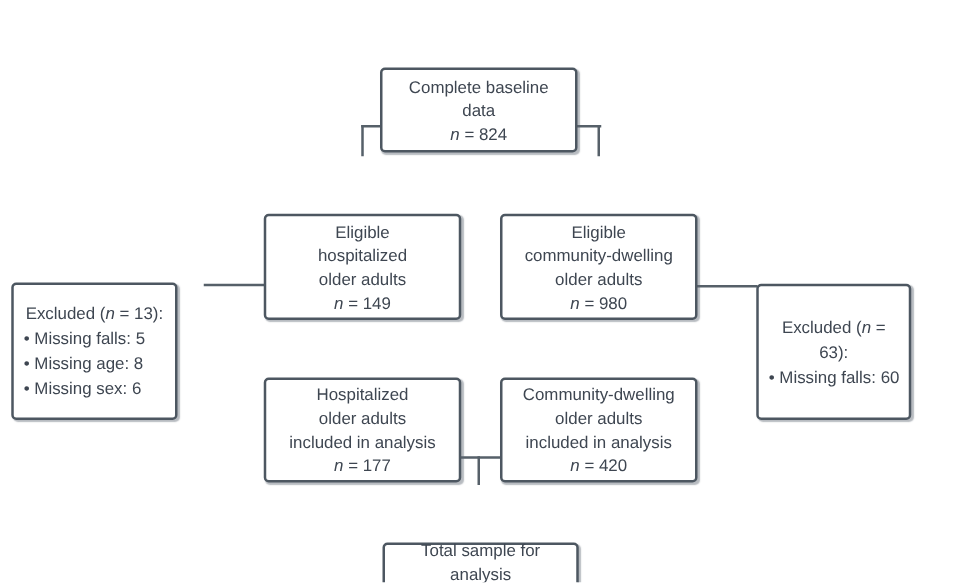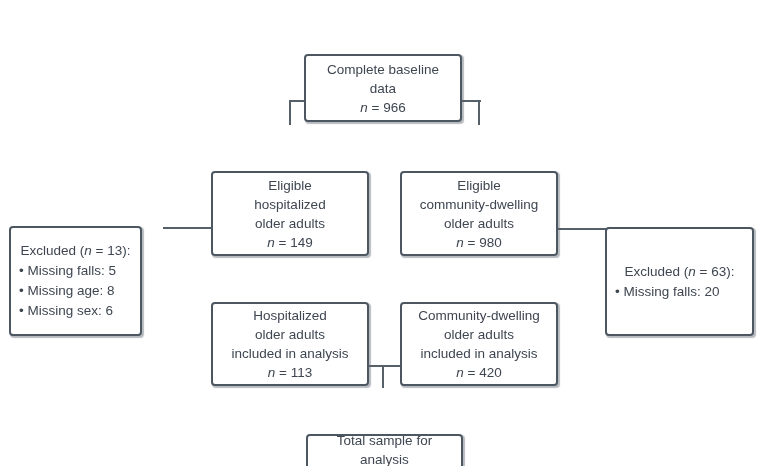--- a/index.html
+++ b/index.html
@@ -37,21 +37,21 @@
   <div class="conn" style="left:163px;top:227px;width:127px;height:2px;"></div>
   <div class="conn" style="left:479px;top:228px;width:127px;height:2px;"></div>
   <div class="conn" style="left:289px;top:340px;width:2px;height:27px;"></div>
   <div class="conn" style="left:478px;top:340px;width:2px;height:27px;"></div>
   <div class="conn" style="left:289px;top:365px;width:191px;height:2px;"></div>
   <div class="conn" style="left:382px;top:365px;width:2px;height:23px;"></div>
 
   <div class="box" style="left:304px;top:8px;width:158px;height:68px;">
     <span class="title">Complete baseline
 data</span>
-    <span class="nline"><i>n</i><span> = 966</span></span>
+    <span class="nline"><i>n</i><span> = 824</span></span>
   </div>
 
   <div class="box" style="left:211px;top:125px;width:158px;height:85px;">
     <span class="title">Eligible
 hospitalized
 older adults</span>
     <span class="nline"><i>n</i><span> = 149</span></span>
   </div>
 
   <div class="box" style="left:400px;top:125px;width:158px;height:85px;">
@@ -63,32 +63,32 @@
 
   <div class="box excl" style="left:9px;top:180px;width:133px;height:110px;">
     <div class="excl-head"><span>Excluded (</span><i>n</i><span> = 13):</span></div>
     <ul>
       <li>Missing falls: 5</li>
       <li>Missing age: 8</li>
       <li>Missing sex: 6</li>
     </ul>
   </div>
 
-  <div class="box excl" style="left:605px;top:181px;width:149px;height:109px;">
+  <div class="box excl" style="left:605px;top:181px;width:124px;height:109px;">
     <div class="excl-head"><span>Excluded (</span><i>n</i><span> = 63):</span></div>
     <ul>
-      <li>Missing falls: 20</li>
+      <li>Missing falls: 60</li>
     </ul>
   </div>
 
   <div class="box" style="left:211px;top:256px;width:158px;height:84px;">
     <span class="title">Hospitalized
 older adults
 included in analysis</span>
-    <span class="nline"><i>n</i><span> = 113</span></span>
+    <span class="nline"><i>n</i><span> = 177</span></span>
   </div>
 
   <div class="box" style="left:400px;top:256px;width:158px;height:84px;">
     <span class="title">Community-dwelling
 older adults
 included in analysis</span>
     <span class="nline"><i>n</i><span> = 420</span></span>
   </div>
 
   <div class="box" style="left:306px;top:388px;width:157px;height:50px;">

